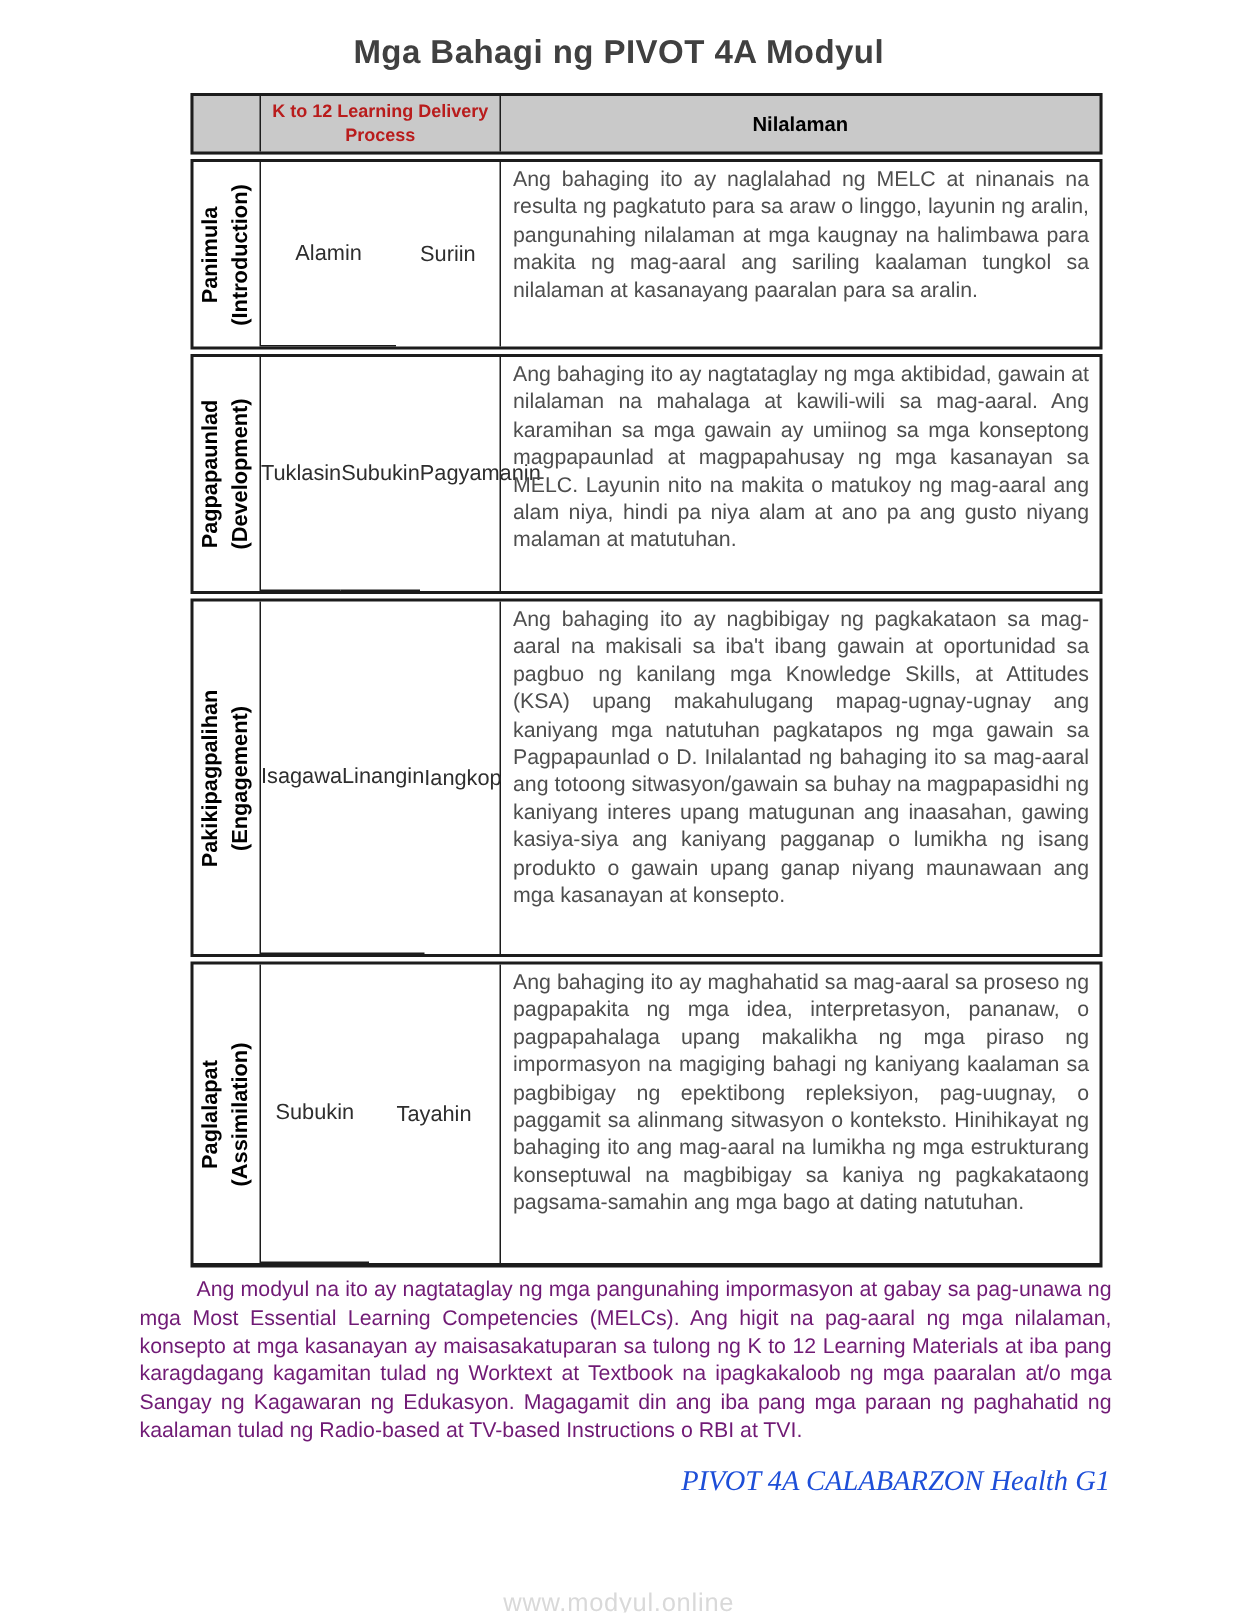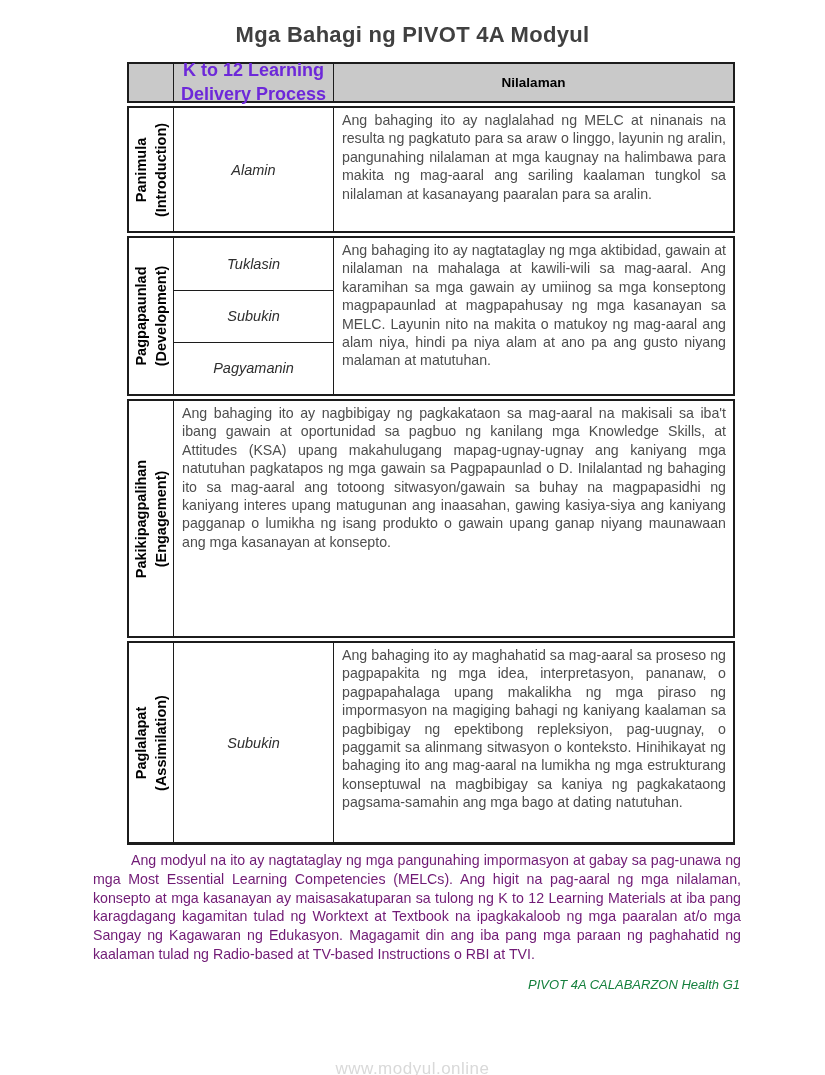--- a/index.html
+++ b/index.html
@@ -13,55 +13,55 @@
     text-align:center; font-size:22px; font-weight:bold; color:#404040;
     letter-spacing:.3px;
   }
   .tbl { position:absolute; left:127px; top:62px; width:608px; }
   .block { display:flex; border:2px solid #1c1c1c; background:#fff; }
   .thead { height:41px; margin-bottom:3px; background:#c9c9c9; }
   .th-corner { width:45px; border-right:1.5px solid #1c1c1c; }
   .th-process {
     width:160px; border-right:1.5px solid #1c1c1c;
     display:flex; align-items:center; justify-content:center;
-    text-align:center; font-weight:bold; font-size:18px; line-height:1.3; color:#6d28d9;
+    text-align:center; font-weight:bold; font-size:12px; line-height:1.3; color:#b91c1c;
   }
   .th-content {
     flex:1; display:flex; align-items:center; justify-content:center;
     font-weight:bold; font-size:13.5px; color:#000;
   }
   .section { margin-bottom:3px; }
   .phase { width:45px; border-right:1.5px solid #1c1c1c; position:relative; }
   .phase-rot {
     position:absolute; top:50%; left:50%;
     transform:translate(-50%,-50%) rotate(-90deg);
     white-space:nowrap; text-align:center;
     font-weight:bold; font-size:14.5px; line-height:1.4; color:#000;
   }
   .phase-rot span { display:block; }
-  .steps { width:160px; border-right:1.5px solid #1c1c1c; display:flex; flex-direction:column;font-style:italic; }
+  .steps { width:160px; border-right:1.5px solid #1c1c1c; display:flex; flex-direction:row; }
   .step {
     display:flex; align-items:center; justify-content:center;
     font-size:14.5px; color:#2e2e2e; border-bottom:1.5px solid #1c1c1c;
   }
   .step:last-child { border-bottom:none; }
   .content {
     flex:1; padding:3px 7px 0 8px;
     font-size:14.2px; line-height:18.4px; text-align:justify;
     color:#4e4e4e; overflow:hidden;
   }
   .s4 { border-bottom-width:3px; }
   .bodytext {
     position:absolute; left:93px; top:851px; width:648px;
     font-size:14.2px; line-height:18.8px; text-align:justify;
     text-indent:38px; color:#701a75;
   }
   .footer {
     position:absolute; top:977px; right:85px;
-    font-style:italic; font-size:13px; color:#15803d;
+    font-style:italic; font-size:19px; color:#1d4ed8;font-family:Liberation Serif, serif;
   }
   .watermark {
     position:absolute; top:1030px; left:0; width:100%;
     text-align:center; font-size:17px; color:#d9d9d9; letter-spacing:.5px;margin-top:29px;
   }
 </style>
 </head>
 <body>
 
 <h1 class="title">Mga Bahagi ng PIVOT 4A Modyul</h1>
@@ -77,20 +77,23 @@
   <div class="block section" style="height:127px">
     <div class="phase">
       <div class="phase-rot">
         <span>Panimula</span>
         <span>(Introduction)</span>
       </div>
     </div>
     <div class="steps">
       <div class="step" style="flex:72">
           <span>Alamin</span>
+        </div>
+      <div class="step" style="flex:55">
+          <span>Suriin</span>
         </div>
     </div>
     <div class="content">Ang bahaging ito ay naglalahad ng MELC at ninanais na resulta ng pagkatuto para sa araw o linggo, layunin ng aralin, pangunahing nilalaman at mga kaugnay na halimbawa para makita ng mag-aaral ang sariling kaalaman tungkol sa nilalaman at kasanayang paaralan para sa aralin.</div>
   </div>
 
   <div class="block section" style="height:160px">
     <div class="phase">
       <div class="phase-rot">
         <span>Pagpapaunlad</span>
         <span>(Development)</span>
@@ -110,34 +113,48 @@
     <div class="content">Ang bahaging ito ay nagtataglay ng mga aktibidad, gawain at nilalaman na mahalaga at kawili-wili sa mag-aaral. Ang karamihan sa mga gawain ay umiinog sa mga konseptong magpapaunlad at magpapahusay ng mga kasanayan sa MELC. Layunin nito na makita o matukoy ng mag-aaral ang alam niya, hindi pa niya alam at ano pa ang gusto niyang malaman at matutuhan.</div>
   </div>
 
   <div class="block section" style="height:239px">
     <div class="phase">
       <div class="phase-rot">
         <span>Pakikipagpalihan</span>
         <span>(Engagement)</span>
       </div>
     </div>
+    <div class="steps">
+      <div class="step" style="flex:115">
+          <span>Isagawa</span>
+        </div>
+      <div class="step" style="flex:102">
+          <span>Linangin</span>
+        </div>
+      <div class="step" style="flex:22">
+          <span>Iangkop</span>
+        </div>
+    </div>
     <div class="content">Ang bahaging ito ay nagbibigay ng pagkakataon sa mag-aaral na makisali sa iba't ibang gawain at oportunidad sa pagbuo ng kanilang mga Knowledge Skills, at Attitudes (KSA) upang makahulugang mapag-ugnay-ugnay ang kaniyang mga natutuhan pagkatapos ng mga gawain sa Pagpapaunlad o D. Inilalantad ng bahaging ito sa mag-aaral ang totoong sitwasyon/gawain sa buhay na magpapasidhi ng kaniyang interes upang matugunan ang inaasahan, gawing kasiya-siya ang kaniyang pagganap o lumikha ng isang produkto o gawain upang ganap niyang maunawaan ang mga kasanayan at konsepto.</div>
   </div>
 
   <div class="block section s4" style="height:204px">
     <div class="phase">
       <div class="phase-rot">
         <span>Paglalapat</span>
         <span>(Assimilation)</span>
       </div>
     </div>
     <div class="steps">
       <div class="step" style="flex:92">
           <span>Subukin</span>
         </div>
+      <div class="step" style="flex:112">
+          <span>Tayahin</span>
+        </div>
     </div>
     <div class="content">Ang bahaging ito ay maghahatid sa mag-aaral sa proseso ng pagpapakita ng mga idea, interpretasyon, pananaw, o pagpapahalaga upang  makalikha ng mga piraso ng impormasyon na magiging bahagi ng kaniyang kaalaman sa pagbibigay ng epektibong repleksiyon, pag-uugnay, o paggamit sa alinmang sitwasyon o konteksto. Hinihikayat ng bahaging ito ang mag-aaral na lumikha ng mga estrukturang konseptuwal na magbibigay sa kaniya ng pagkakataong pagsama-samahin ang mga bago at dating natutuhan.</div>
   </div>
 
 </div>
 
 <p class="bodytext">Ang modyul na ito ay nagtataglay ng mga pangunahing impormasyon at gabay sa pag-unawa ng mga Most Essential Learning Competencies (MELCs). Ang higit na pag-aaral ng mga nilalaman, konsepto at mga kasanayan ay maisasakatuparan sa tulong ng K to 12 Learning Materials at iba pang karagdagang kagamitan tulad ng Worktext at Textbook na ipagkakaloob ng mga paaralan at/o mga Sangay ng Kagawaran ng Edukasyon. Magagamit din ang iba pang mga paraan ng paghahatid ng kaalaman tulad ng Radio-based at TV-based Instructions o RBI at TVI.</p>
 
 <p class="footer">PIVOT 4A CALABARZON Health G1</p>
 

